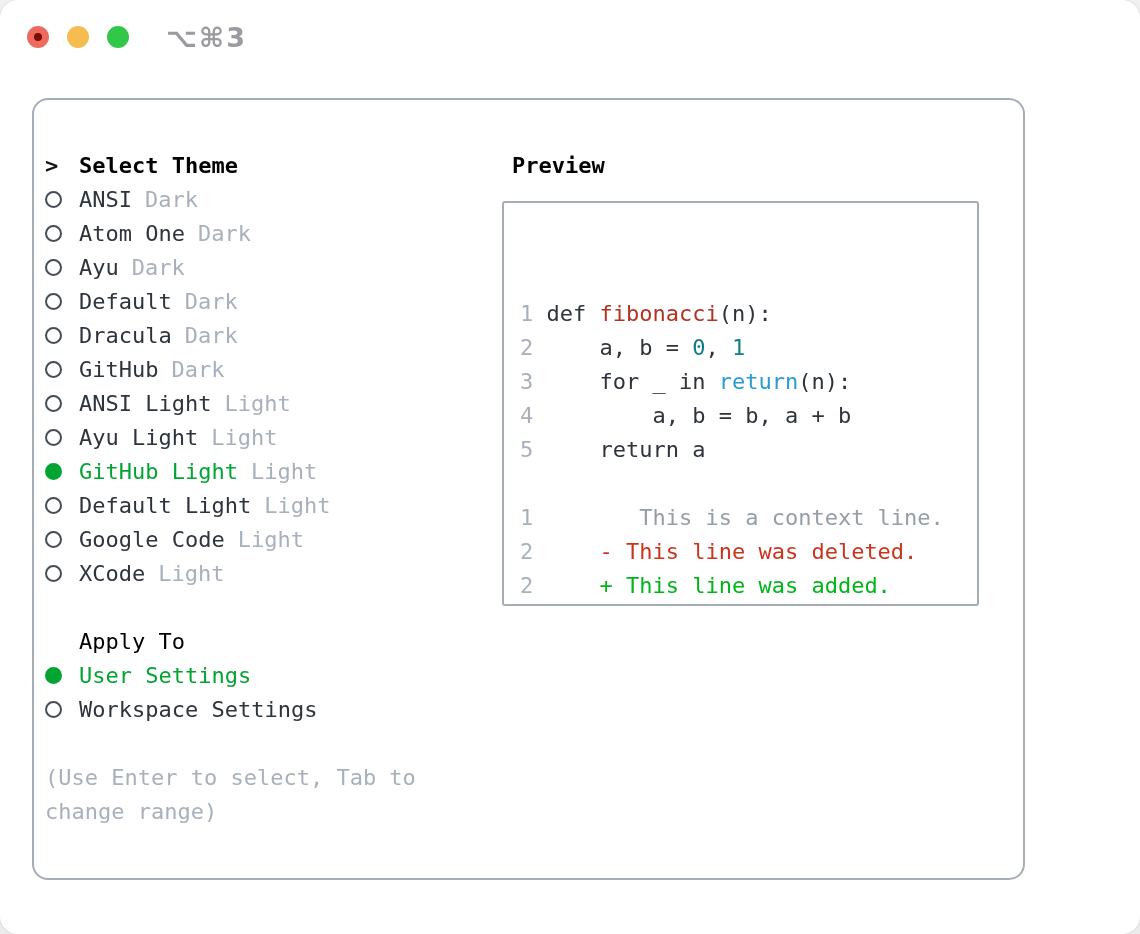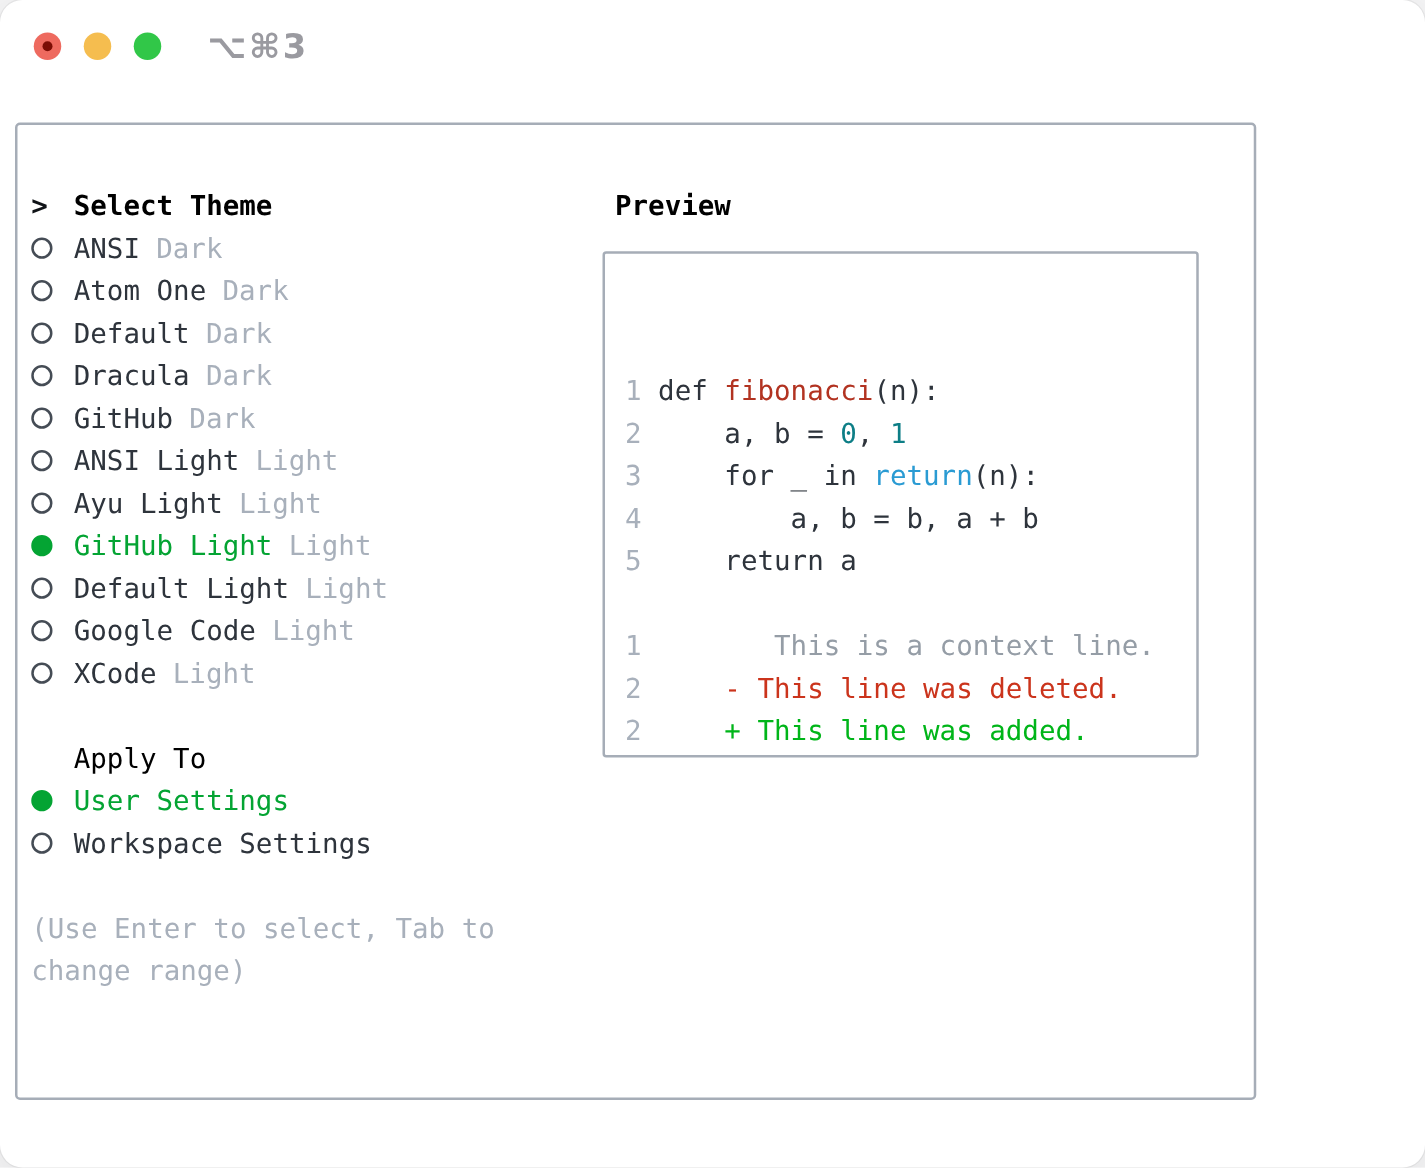--- a/index.html
+++ b/index.html
@@ -23,22 +23,22 @@
   }
   .tl-yellow{left:67px;background:var(--traffic_yellow,#f5bd4f);}
   .tl-green{left:107px;background:var(--traffic_green,#31c748);}
   .win-title{
     position:absolute;left:166px;top:22px;
     font-size:27px;font-weight:600;letter-spacing:2px;
     color:var(--title_gray,#9a9aa0);
   }
   
   .panel{
-    position:absolute;left:12px;top:98px;width:989px;height:778px;
-    border:2px solid var(--panel_border,#a6adb7);border-radius:4px;
+    position:absolute;left:32px;top:98px;width:989px;height:778px;
+    border:2px solid var(--panel_border,#a6adb7);border-radius:16px;
     background:#fff;
   }
   .mono, .row, .cline{
     font-family:"DejaVu Sans Mono","Liberation Mono",monospace;
     font-size:22px;line-height:34px;
   }
   
   .left-col{position:absolute;left:11px;top:49px;width:450px;}
   .row{height:34px;white-space:pre;color:var(--fg,#2e343c);}
   .marker{display:inline-block;width:34px;vertical-align:top;}
@@ -88,20 +88,21 @@
     <span class="tl tl-green"></span>
     <span class="win-title">⌥⌘3</span>
   </div>
 
   <div class="panel">
 
     <div class="left-col">
       <div class="row title-row"><span class="marker prompt-char">&gt;</span><span class="name">Select Theme</span></div>
       <div class="row item" data-selected="false"><span class="marker"><span class="dot"></span></span><span class="name">ANSI</span><span class="variant">Dark</span></div>
       <div class="row item" data-selected="false"><span class="marker"><span class="dot"></span></span><span class="name">Atom One</span><span class="variant">Dark</span></div>
+      <div class="row item" data-selected="false"><span class="marker"><span class="dot"></span></span><span class="name">Ayu</span><span class="variant">Dark</span></div>
       <div class="row item" data-selected="false"><span class="marker"><span class="dot"></span></span><span class="name">Default</span><span class="variant">Dark</span></div>
       <div class="row item" data-selected="false"><span class="marker"><span class="dot"></span></span><span class="name">Dracula</span><span class="variant">Dark</span></div>
       <div class="row item" data-selected="false"><span class="marker"><span class="dot"></span></span><span class="name">GitHub</span><span class="variant">Dark</span></div>
       <div class="row item" data-selected="false"><span class="marker"><span class="dot"></span></span><span class="name">ANSI Light</span><span class="variant">Light</span></div>
       <div class="row item" data-selected="false"><span class="marker"><span class="dot"></span></span><span class="name">Ayu Light</span><span class="variant">Light</span></div>
       <div class="row item" data-selected="true"><span class="marker"><span class="dot"></span></span><span class="name">GitHub Light</span><span class="variant">Light</span></div>
       <div class="row item" data-selected="false"><span class="marker"><span class="dot"></span></span><span class="name">Default Light</span><span class="variant">Light</span></div>
       <div class="row item" data-selected="false"><span class="marker"><span class="dot"></span></span><span class="name">Google Code</span><span class="variant">Light</span></div>
       <div class="row item" data-selected="false"><span class="marker"><span class="dot"></span></span><span class="name">XCode</span><span class="variant">Light</span></div>
       <div class="spacer"></div>

